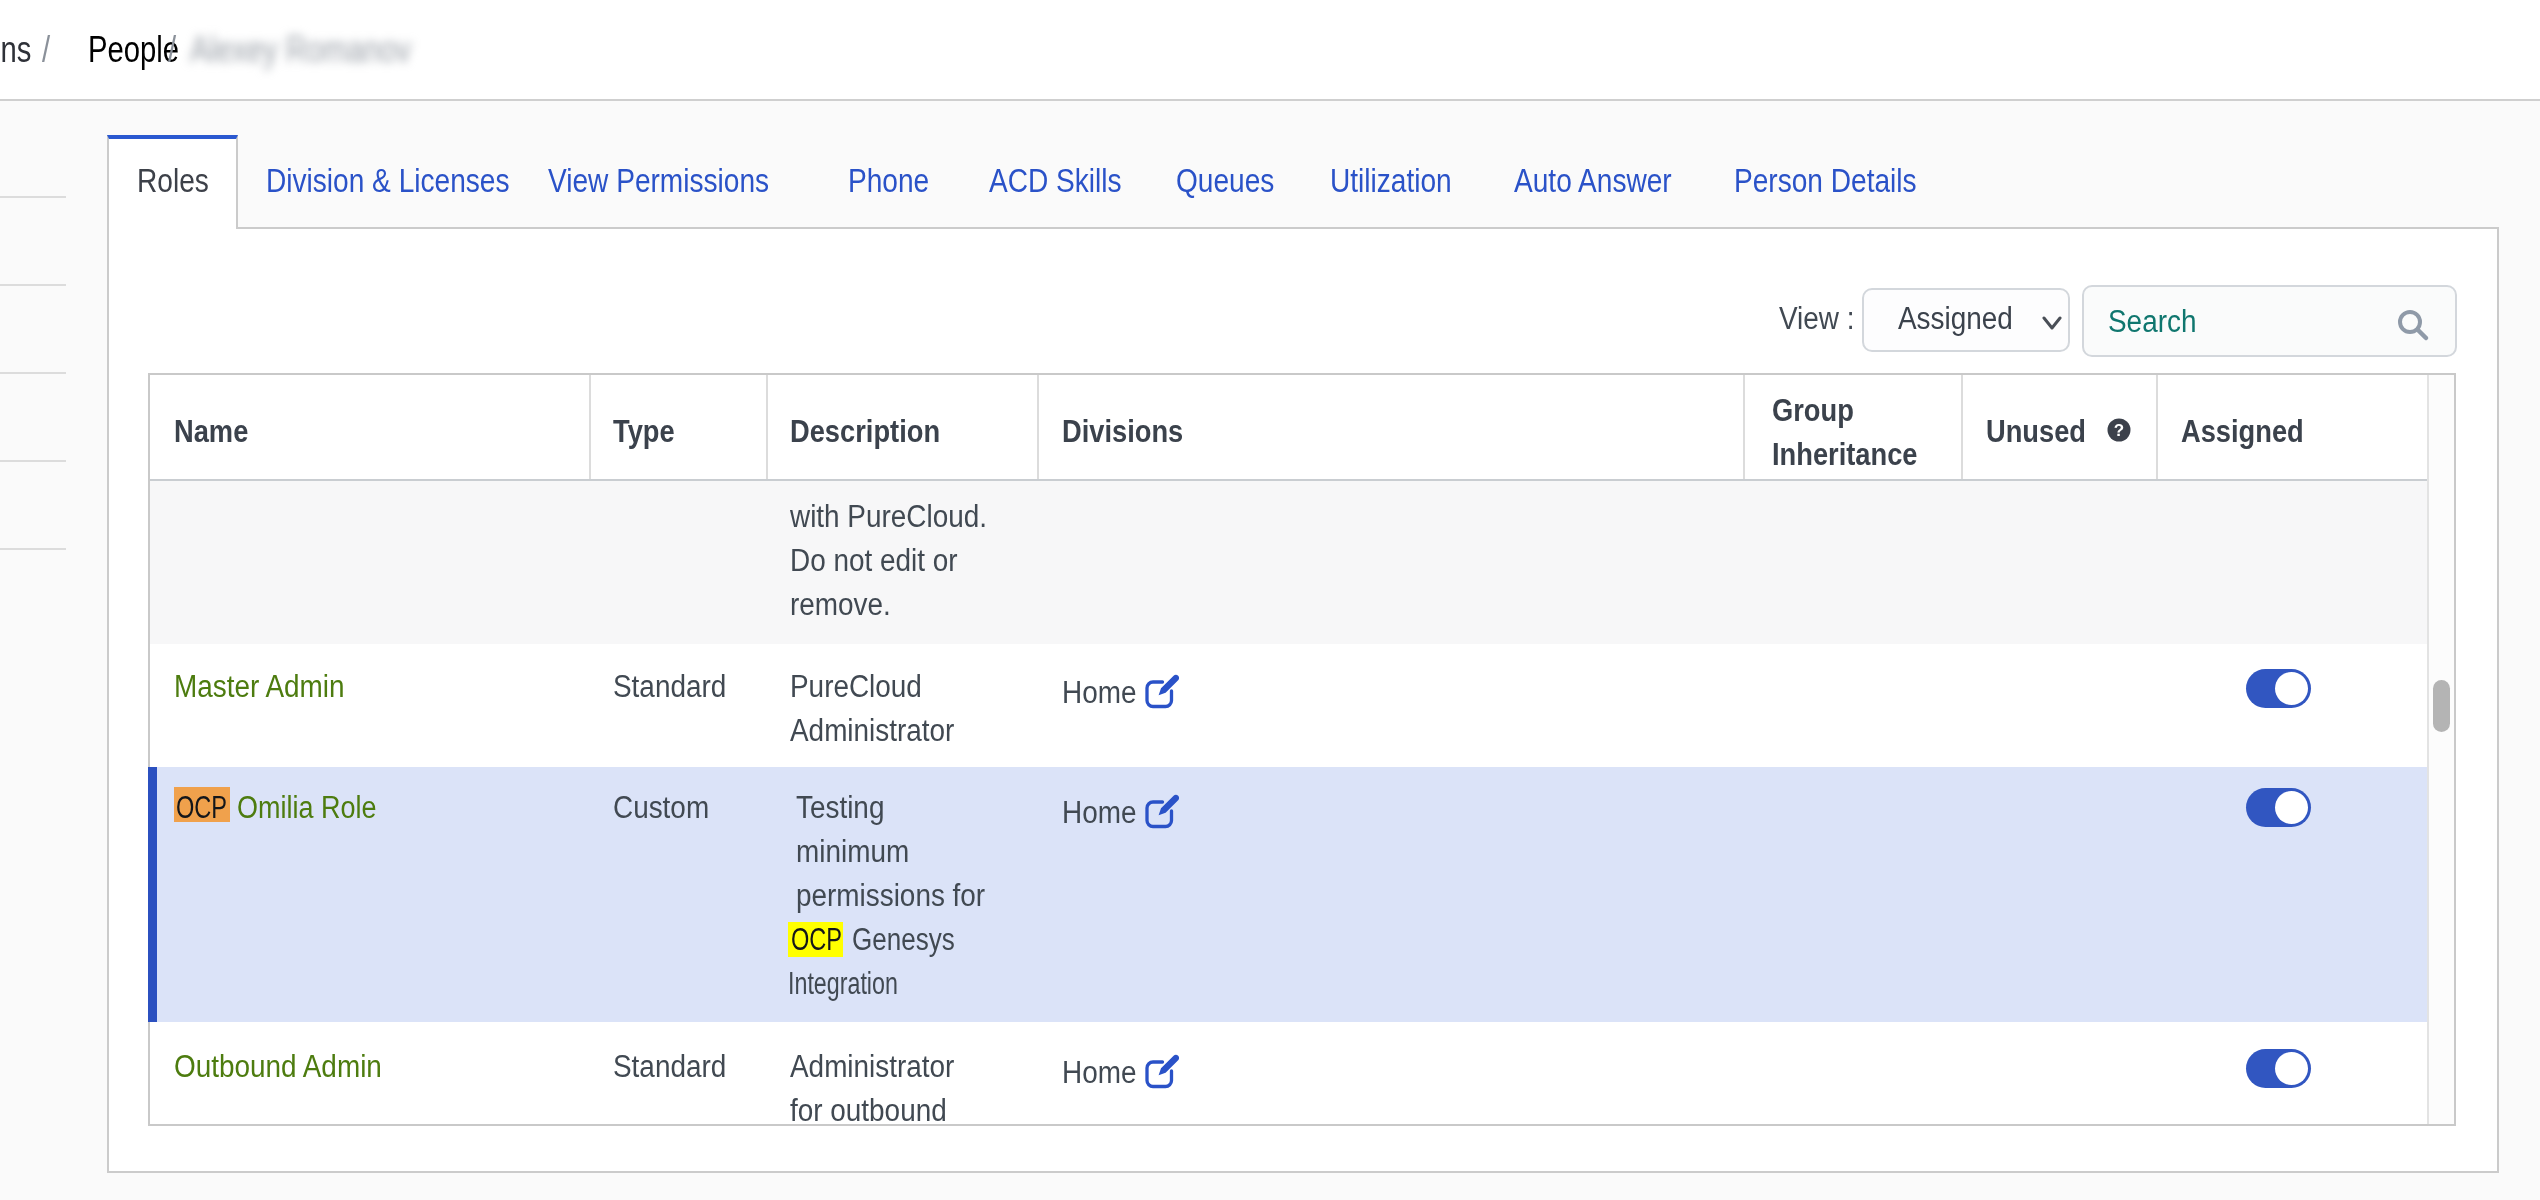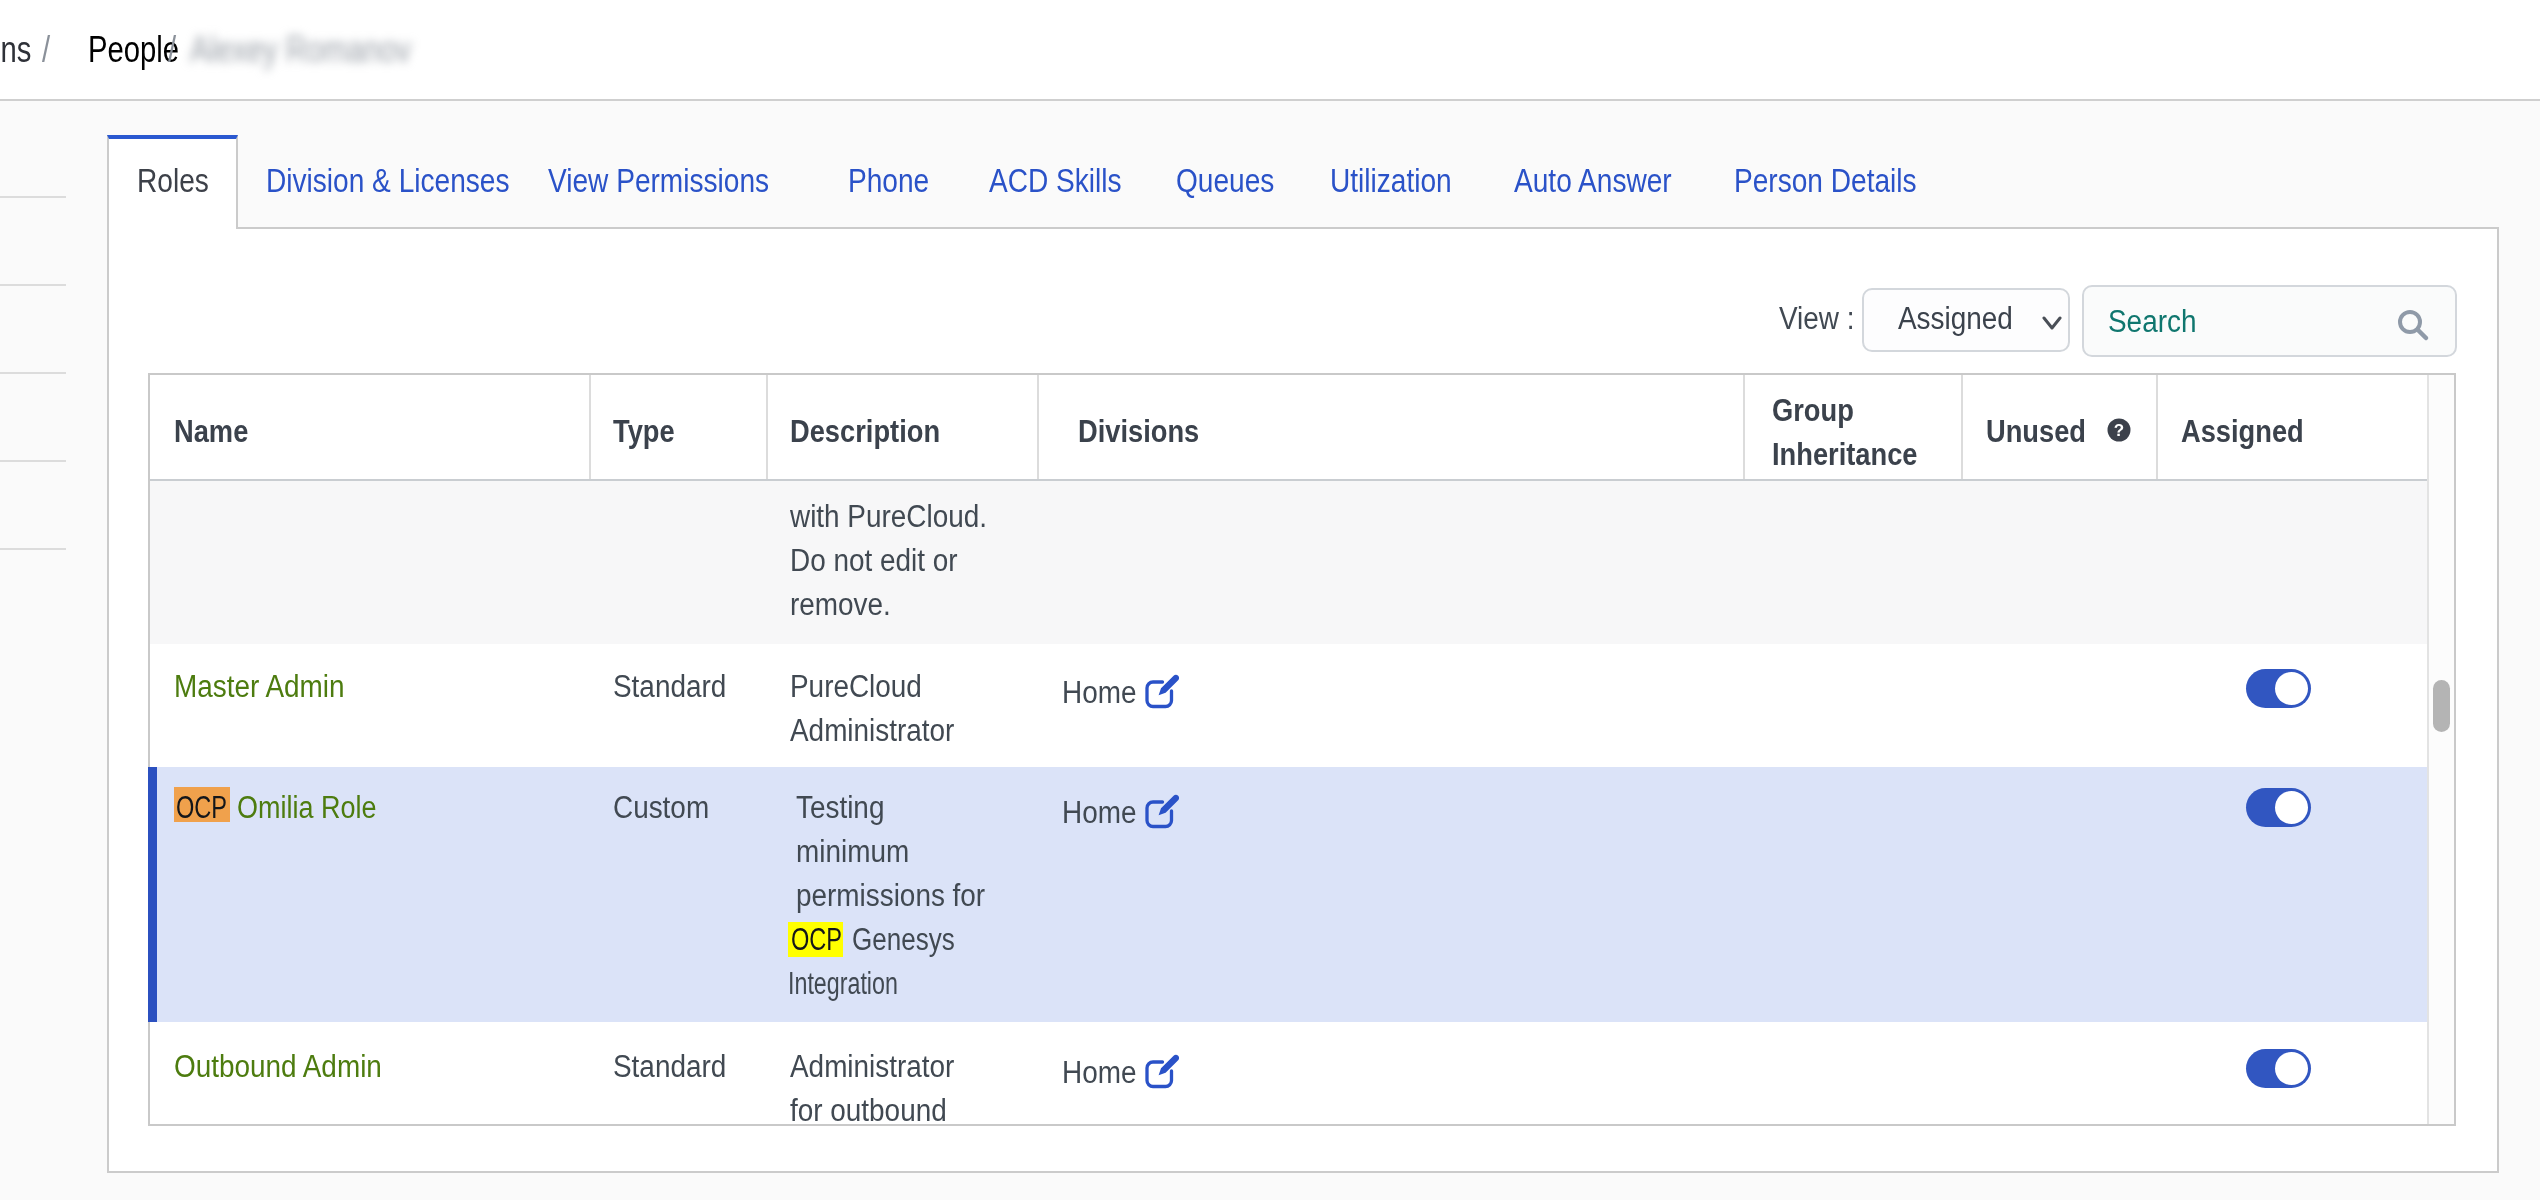--- a/index.html
+++ b/index.html
@@ -72,21 +72,21 @@
 <div class="vline" style="left:1037px; top:375px; height:105px;"></div>
 <div class="vline" style="left:1743px; top:375px; height:105px;"></div>
 <div class="vline" style="left:1961px; top:375px; height:105px;"></div>
 <div class="vline" style="left:2156px; top:375px; height:105px;"></div>
 
 <div class="abs" style="left:150px; top:479px; width:2304px; height:2px; background:#c9cdd1;"></div>
 
 <div class="t bold" style="left:174px; top:410px;"><span class="sxh">Name</span></div>
 <div class="t bold" style="left:613px; top:410px;"><span class="sxh">Type</span></div>
 <div class="t bold" style="left:790px; top:410px;"><span class="sxh">Description</span></div>
-<div class="t bold" style="left:1062px; top:410px;margin-left:16px;"><span class="sxh">Divisions</span></div>
+<div class="t bold" style="left:1062px; top:410px;"><span class="sxh">Divisions</span></div>
 <div class="t bold" style="left:1772px; top:389px;"><span class="sxh">Group<br>Inheritance</span></div>
 <div class="t bold" style="left:1986px; top:410px;"><span class="sxh">Unused</span></div>
 <svg class="abs" style="left:2107px; top:418px;" width="24" height="24" viewBox="0 0 24 24">
     <circle cx="12" cy="12" r="11.5" fill="#3c414b"></circle>
     <text x="12" y="17.5" font-size="17" font-weight="bold" fill="#fff" text-anchor="middle" font-family="Liberation Sans">?</text>
   </svg>
 <div class="t bold" style="left:2181px; top:410px;"><span class="sxh">Assigned</span></div>
 
 <div class="abs" style="left:150px; top:481px; width:2277px; height:163px; background:#f7f7f8;"></div>
 <div class="t" style="left:790px; top:495px;"><span class="sx">with PureCloud.<br>Do not edit or<br>remove.</span></div>

